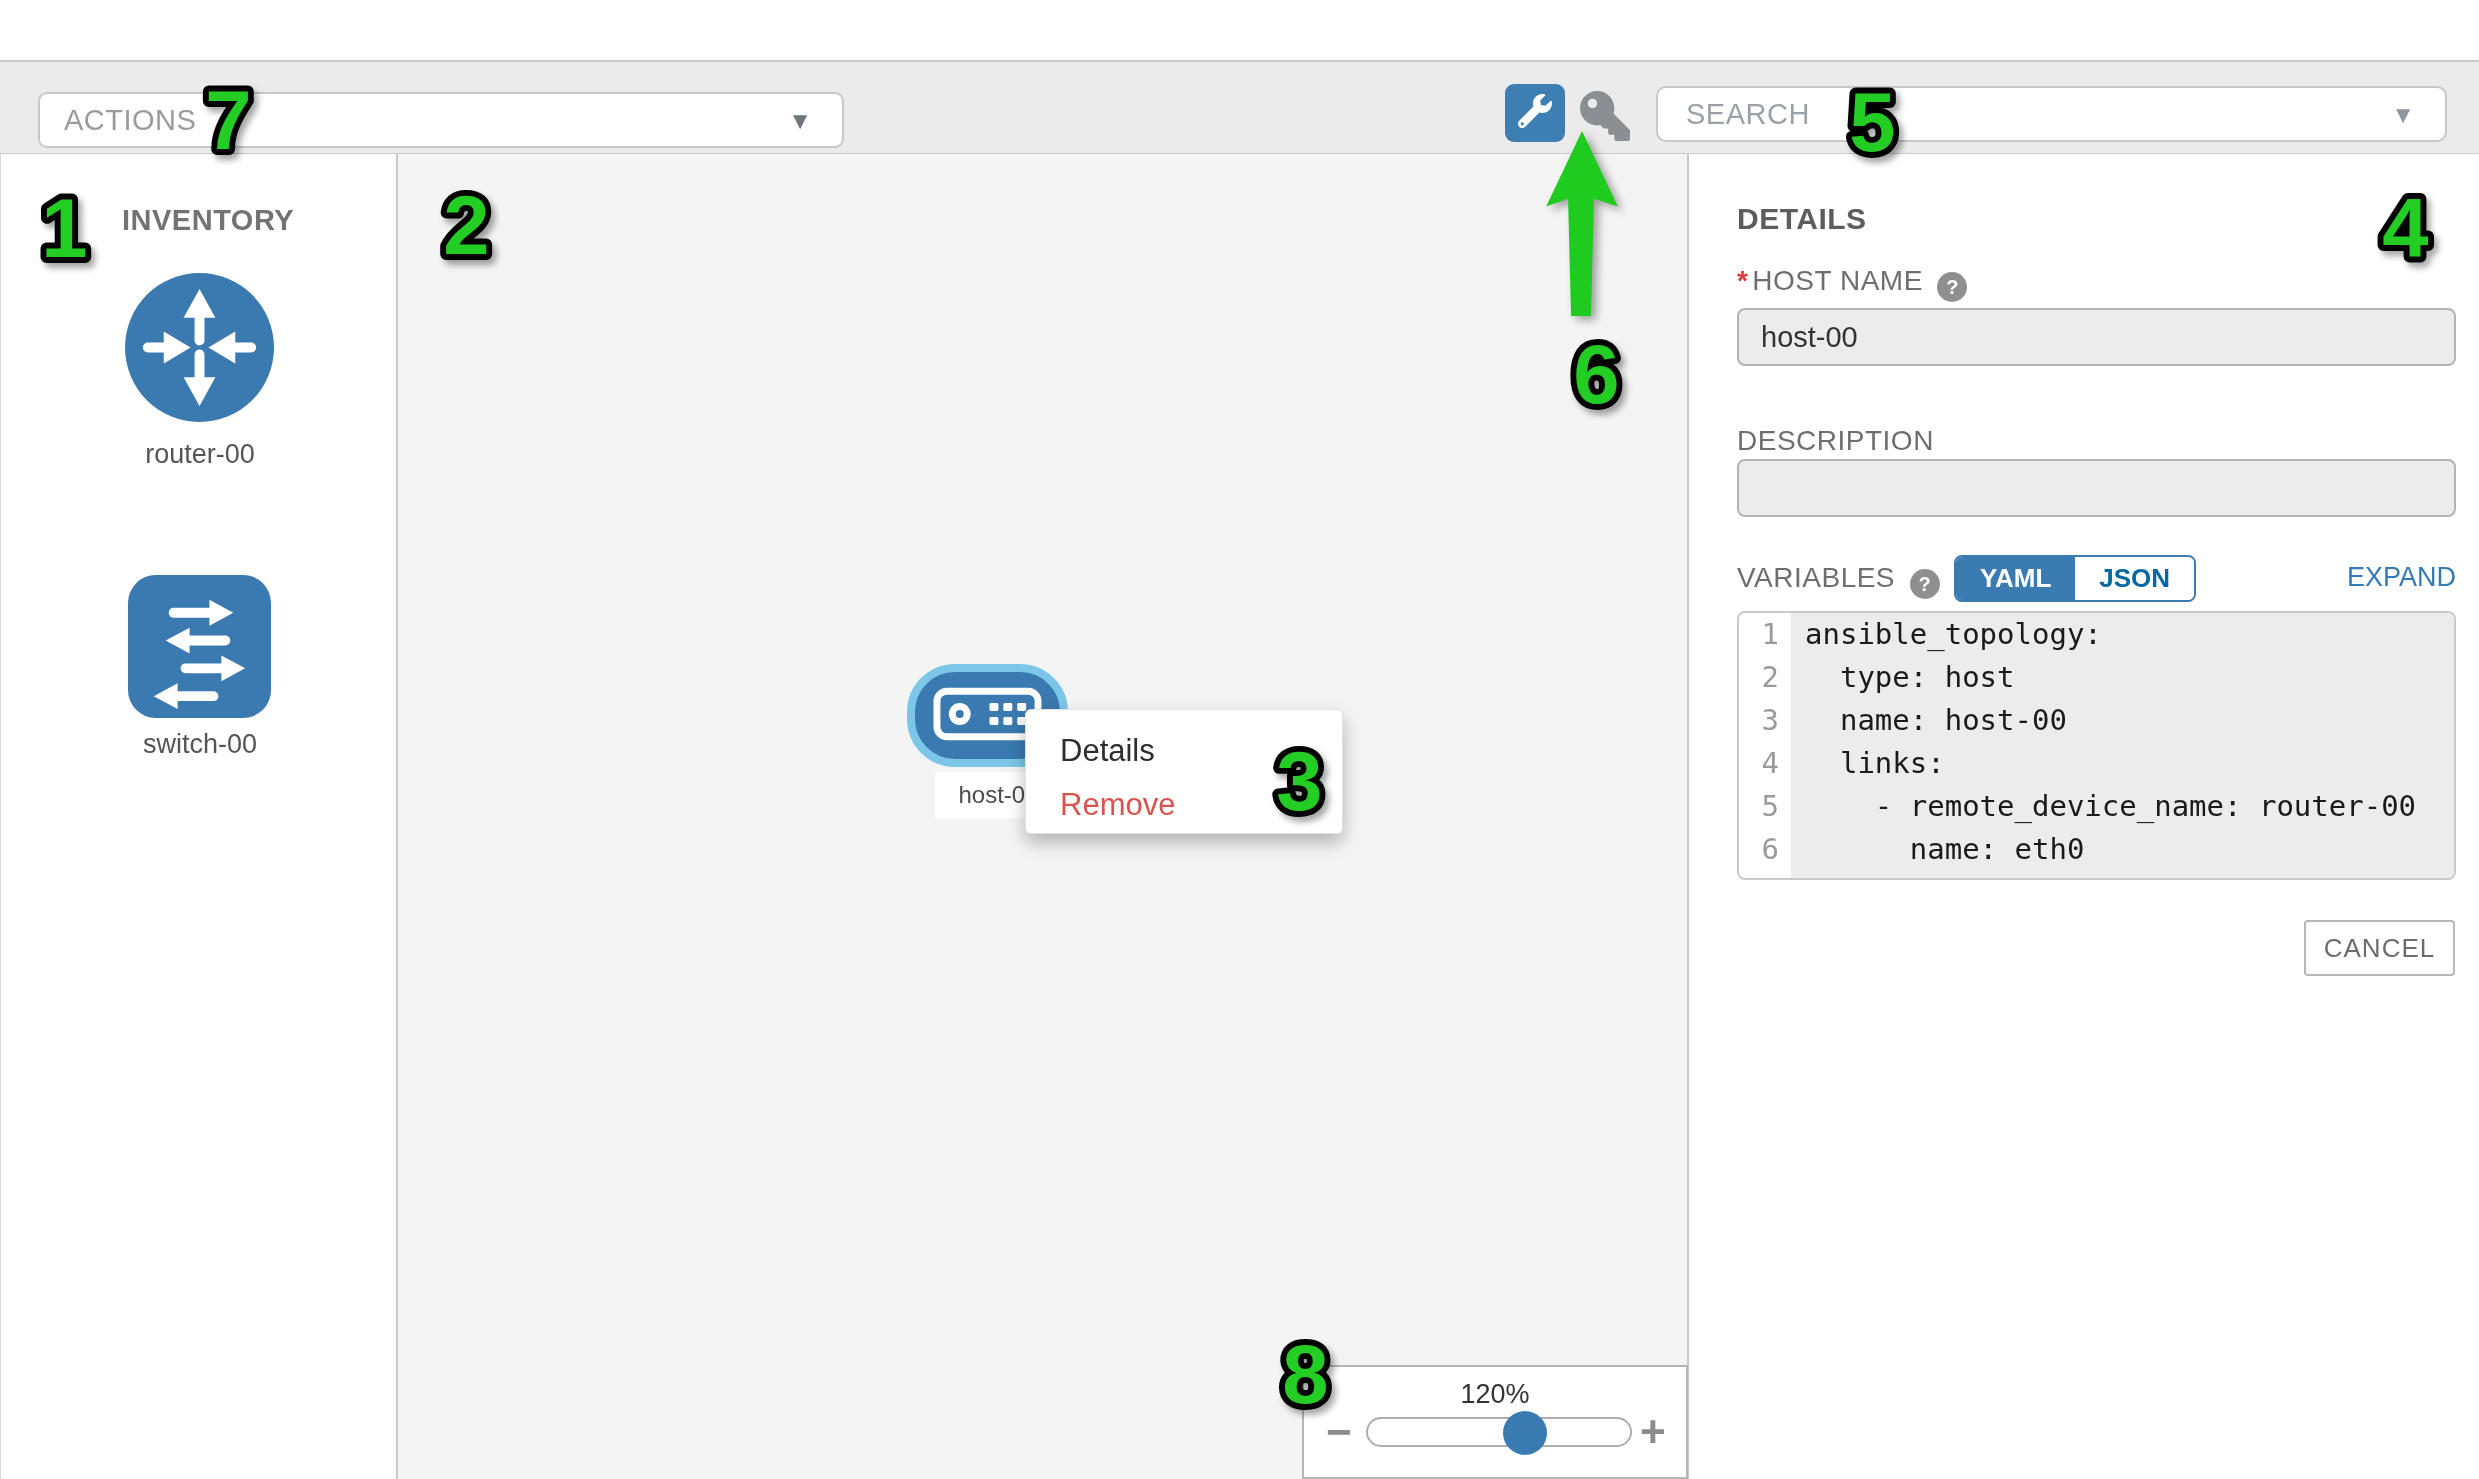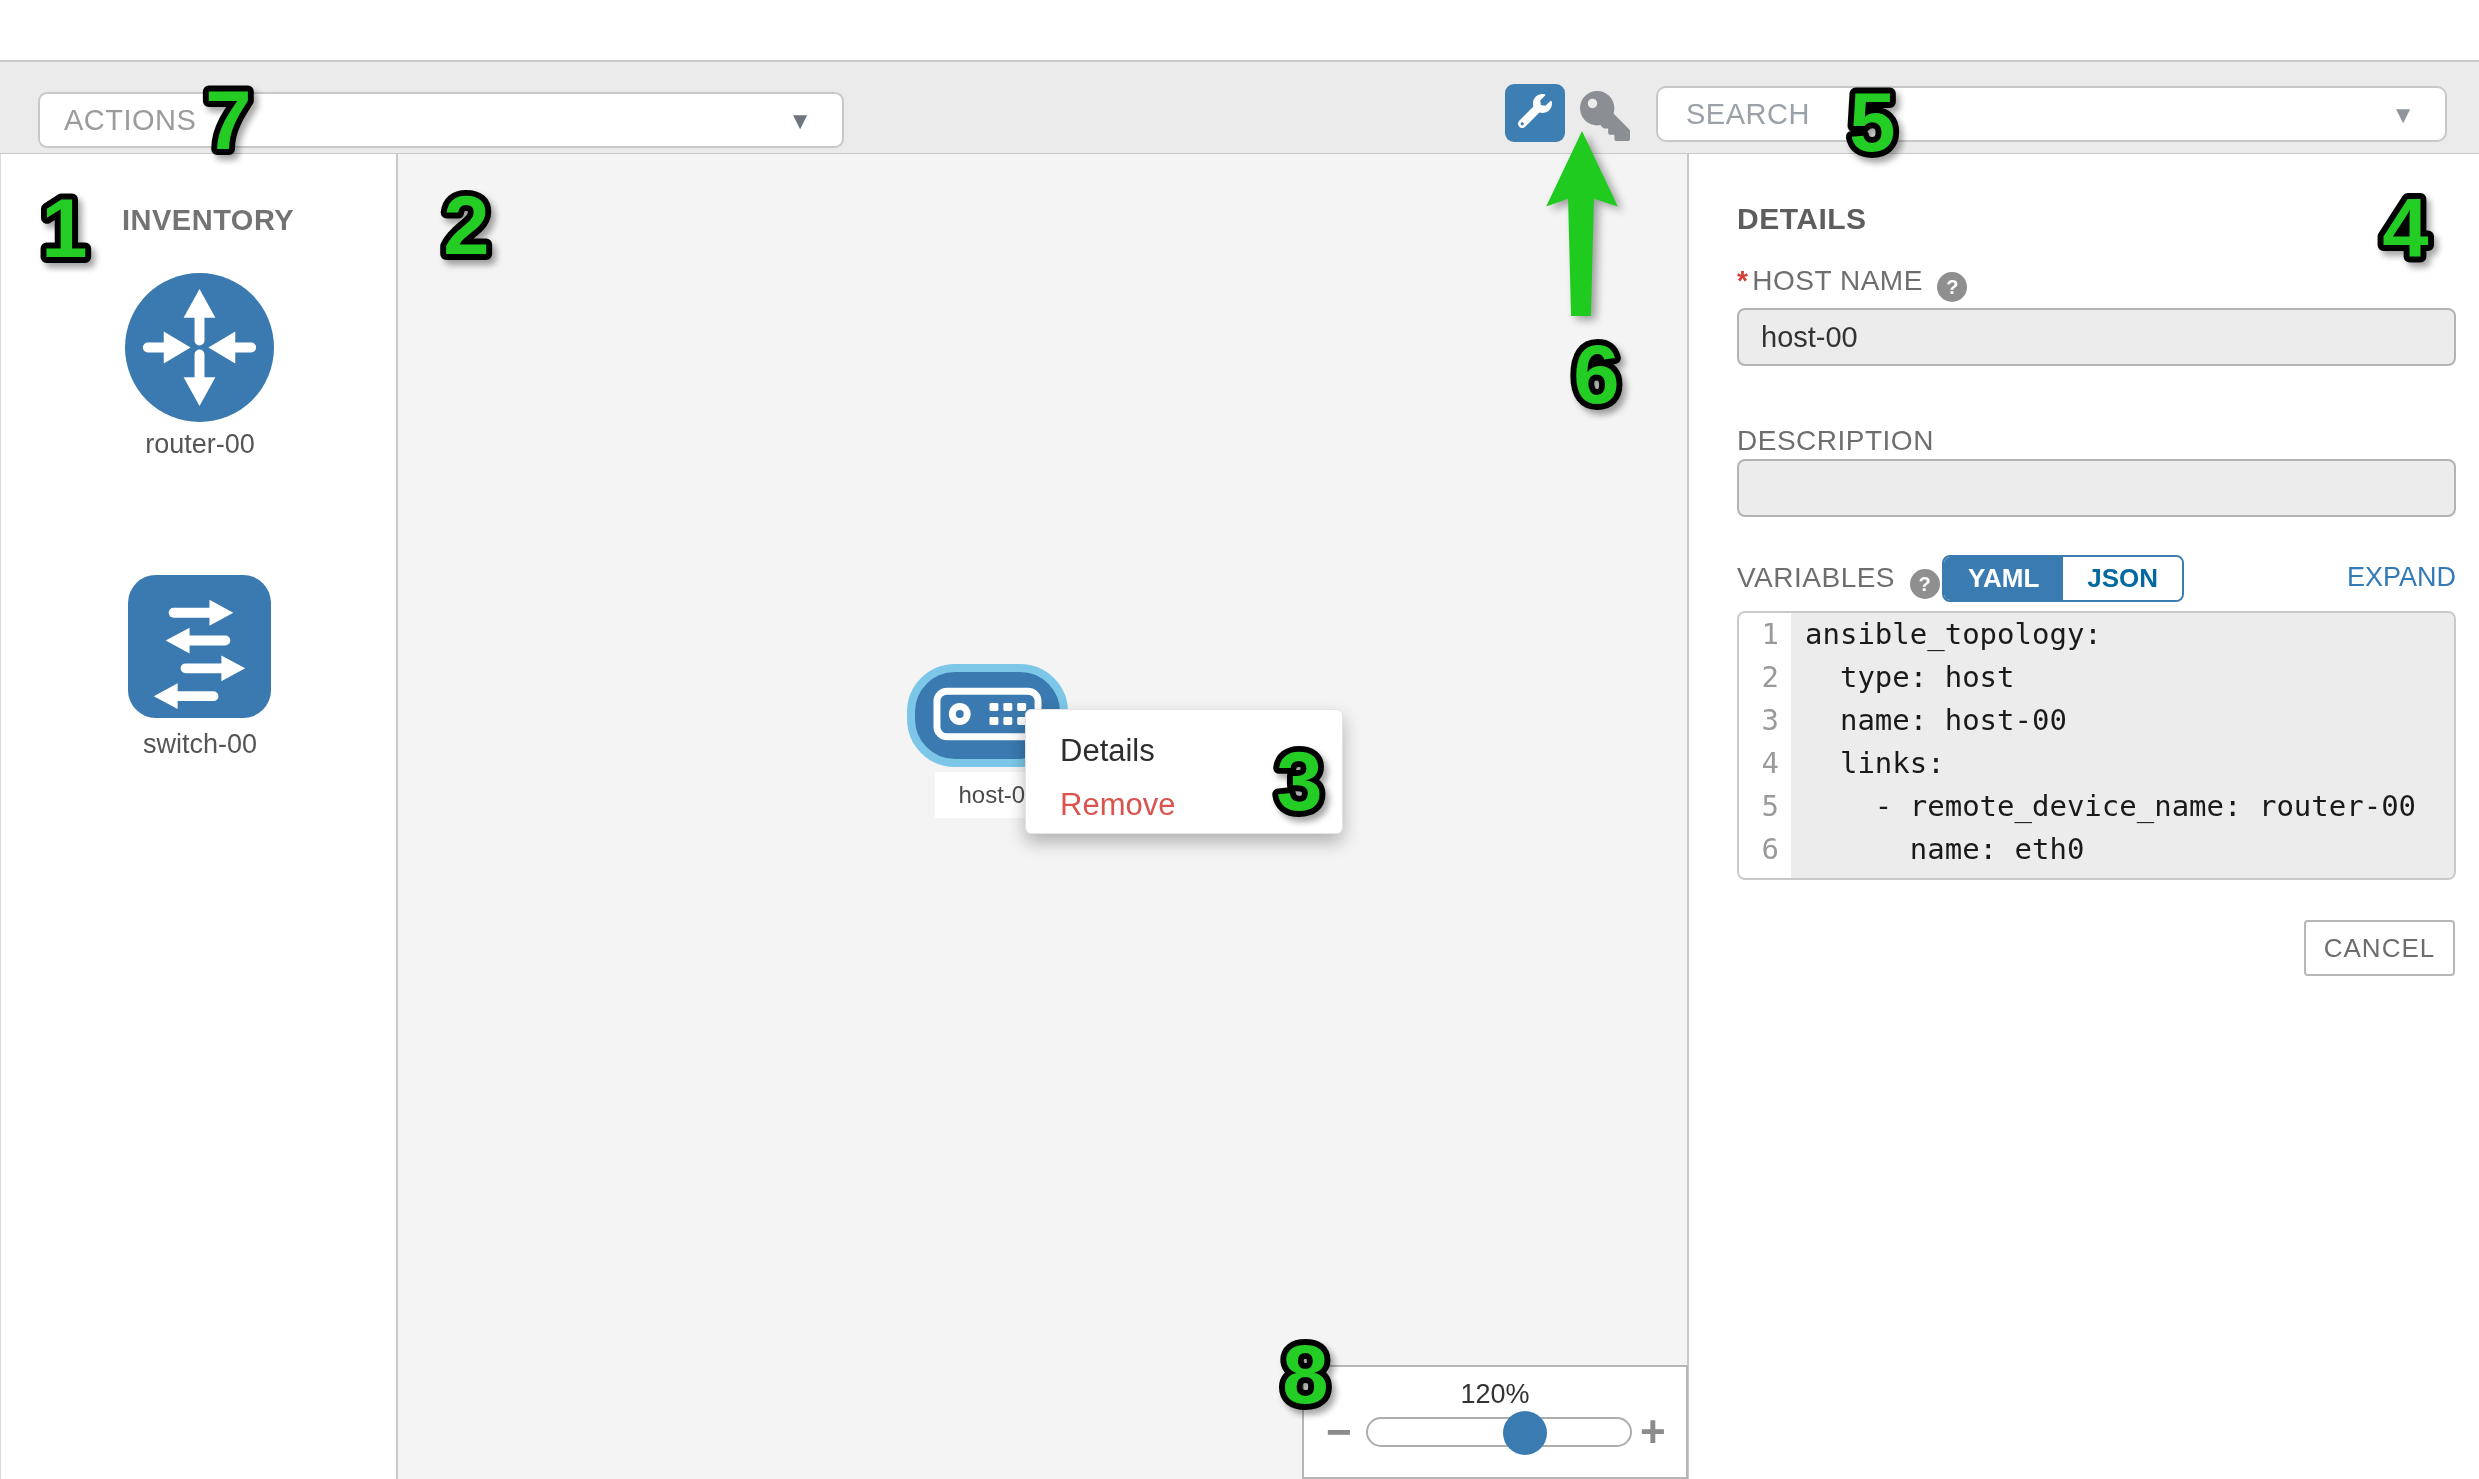--- a/index.html
+++ b/index.html
@@ -74,21 +74,21 @@
   .panel-heading{left:48px;top:48px;font-size:30px;font-weight:bold;color:#5d5d5d;
     letter-spacing:0.5px;}
   .field-label{font-size:28px;color:#6e6e6e;letter-spacing:0.5px;}
   .req{color:#d43f3a;font-weight:bold;font-size:28px;}
   .help-icon{display:inline-block;width:30px;height:30px;border-radius:50%;background:#8f8f8f;
     color:#fff;font-size:20px;font-weight:bold;text-align:center;line-height:30px;
     vertical-align:-4px;margin-left:10px;}
   .tb-input{left:48px;width:719px;height:58px;background:#ececec;border:2px solid #b3b3b3;
     border-radius:8px;box-sizing:border-box;font-size:29px;color:#333;
     padding:0 22px;font-family:"Liberation Sans",sans-serif;}
-  .toggle{left:253px;top:401px;height:47px;display:flex;border-radius:8px;overflow:hidden;
+  .toggle{left:265px;top:401px;height:47px;display:flex;border-radius:8px;overflow:hidden;
     border:2px solid #3a7cb2;box-sizing:border-box;text-align:right;}
   .toggle-seg{padding:0 24px;line-height:43px;font-size:26px;font-weight:bold;cursor:pointer;}
   .toggle-on{background:#3a7cb2;color:#fff;}
   .toggle-off{background:#fff;color:#0369a1;}
   .expand-link{right:24px;top:408px;font-size:27px;color:#337ab7;cursor:pointer;}
   .editor{left:48px;top:457px;width:719px;height:269px;border:2px solid #c9c9c9;
     border-radius:8px;overflow:hidden;box-sizing:border-box;background:#ececec;cursor:text;}
   .crow{display:flex;height:43px;}
   .ln{width:52px;flex:none;background:#fff;color:#9a9a9a;text-align:right;
     padding-right:12px;font:29px/43px "DejaVu Sans Mono",monospace;box-sizing:border-box;}
@@ -152,21 +152,21 @@
             <line x1="75" y1="82" x2="75" y2="108"></line>
               <polygon points="75,134 59,105 91,105" stroke="none"></polygon>
             <line x1="23" y1="75" x2="48" y2="75"></line>
               <polygon points="66,75 39,59 39,91" stroke="none"></polygon>
             <line x1="127" y1="75" x2="102" y2="75"></line>
               <polygon points="84,75 111,59 111,91" stroke="none"></polygon>
           </g>
         </svg>
       </span>
     </div>
-    <div class="abs palette-label" style="top:275px;">router-00</div>
+    <div class="abs palette-label" style="top:285px;">router-00</div>
 
     <div class="abs palette-item" style="left:127px;top:421px;">
       <span>
         <svg width="143" height="143" viewBox="0 0 144 144">
           <rect x="0" y="0" width="144" height="144" rx="28" fill="#3a7ab0"></rect>
           <g stroke="#fff" stroke-width="10" stroke-linecap="round" fill="#fff">
             <line x1="46" y1="38" x2="86" y2="38"></line>
               <polygon points="106,38 82,25 82,51" stroke="none"></polygon>
             <line x1="98" y1="66" x2="58" y2="66"></line>
               <polygon points="38,66 62,53 62,79" stroke="none"></polygon>

